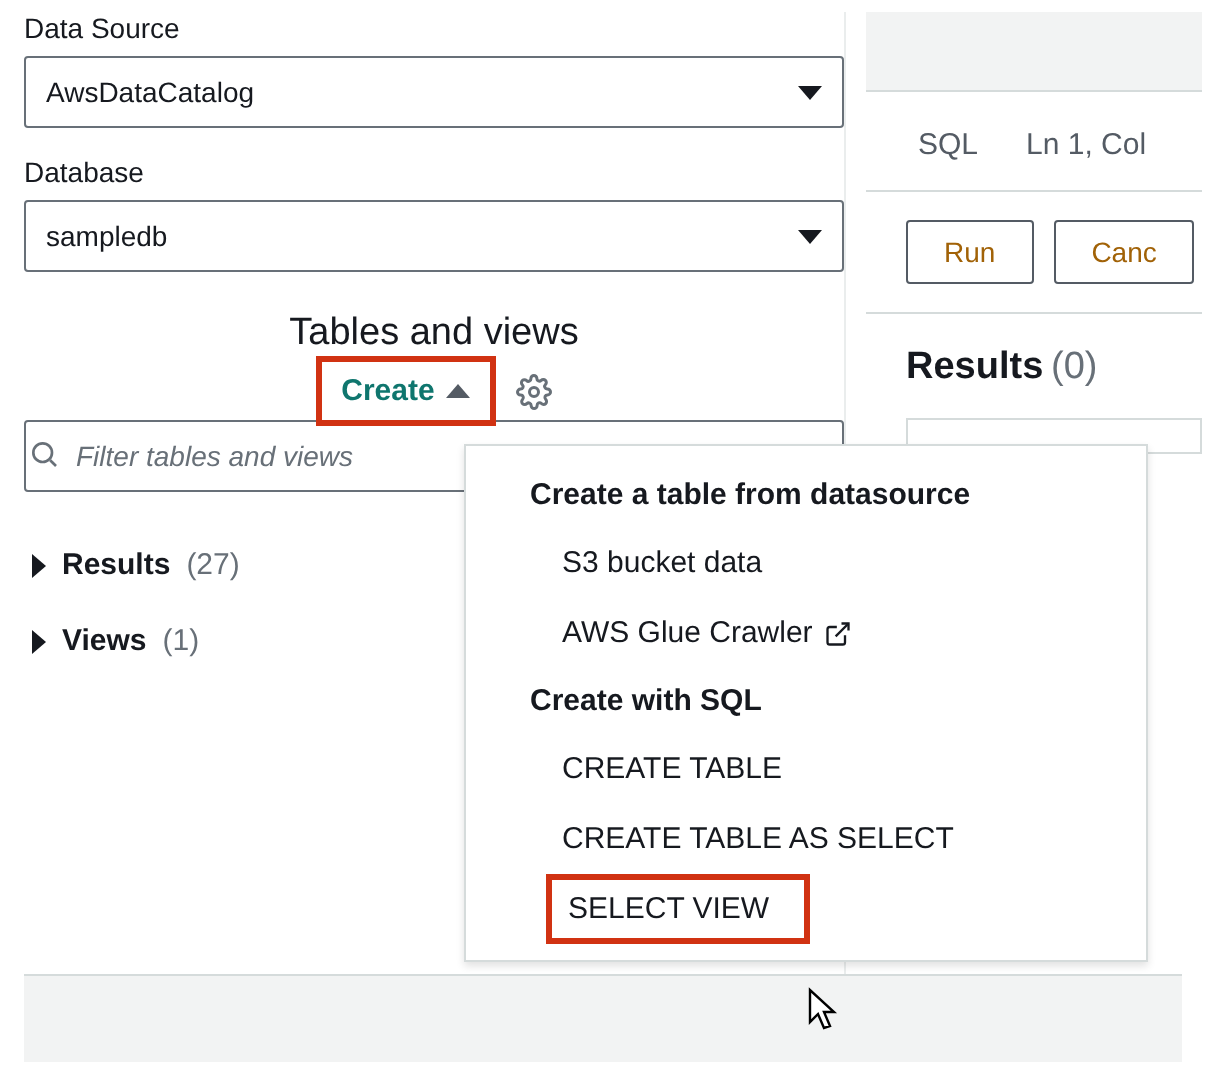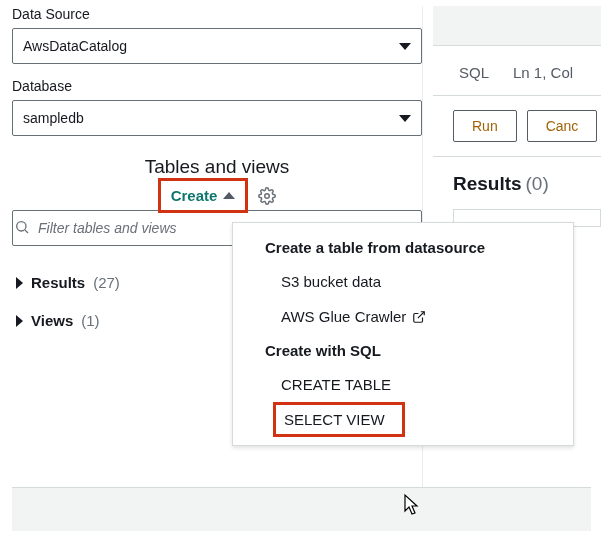--- a/index.html
+++ b/index.html
@@ -305,20 +305,21 @@
     <span class="external-icon">
       <svg width="14" height="14" viewBox="0 0 24 24" fill="none" stroke="#16191f" stroke-width="2">
           <path d="M18 13v6a2 2 0 0 1-2 2H5a2 2 0 0 1-2-2V8a2 2 0 0 1 2-2h6"></path>
           <polyline points="15 3 21 3 21 9"></polyline>
           <line x1="10" y1="14" x2="21" y2="3"></line>
         </svg>
     </span>
   </div>
   <div class="dd-group-title">Create with SQL</div>
   <div class="dd-item">CREATE TABLE</div>
+  <div class="dd-item">CREATE TABLE AS SELECT</div>
   <div class="dd-item highlighted">SELECT VIEW</div>
 </div>
 
 <div class="cursor">
   <svg width="20" height="24" viewBox="0 0 20 24">
       <path d="M4 2 L4 18 L8 14 L11 21 L14 20 L11 13 L16 13 Z" fill="#fff" stroke="#000" stroke-width="1.2"></path>
     </svg>
 </div>
 
 </body></html>

